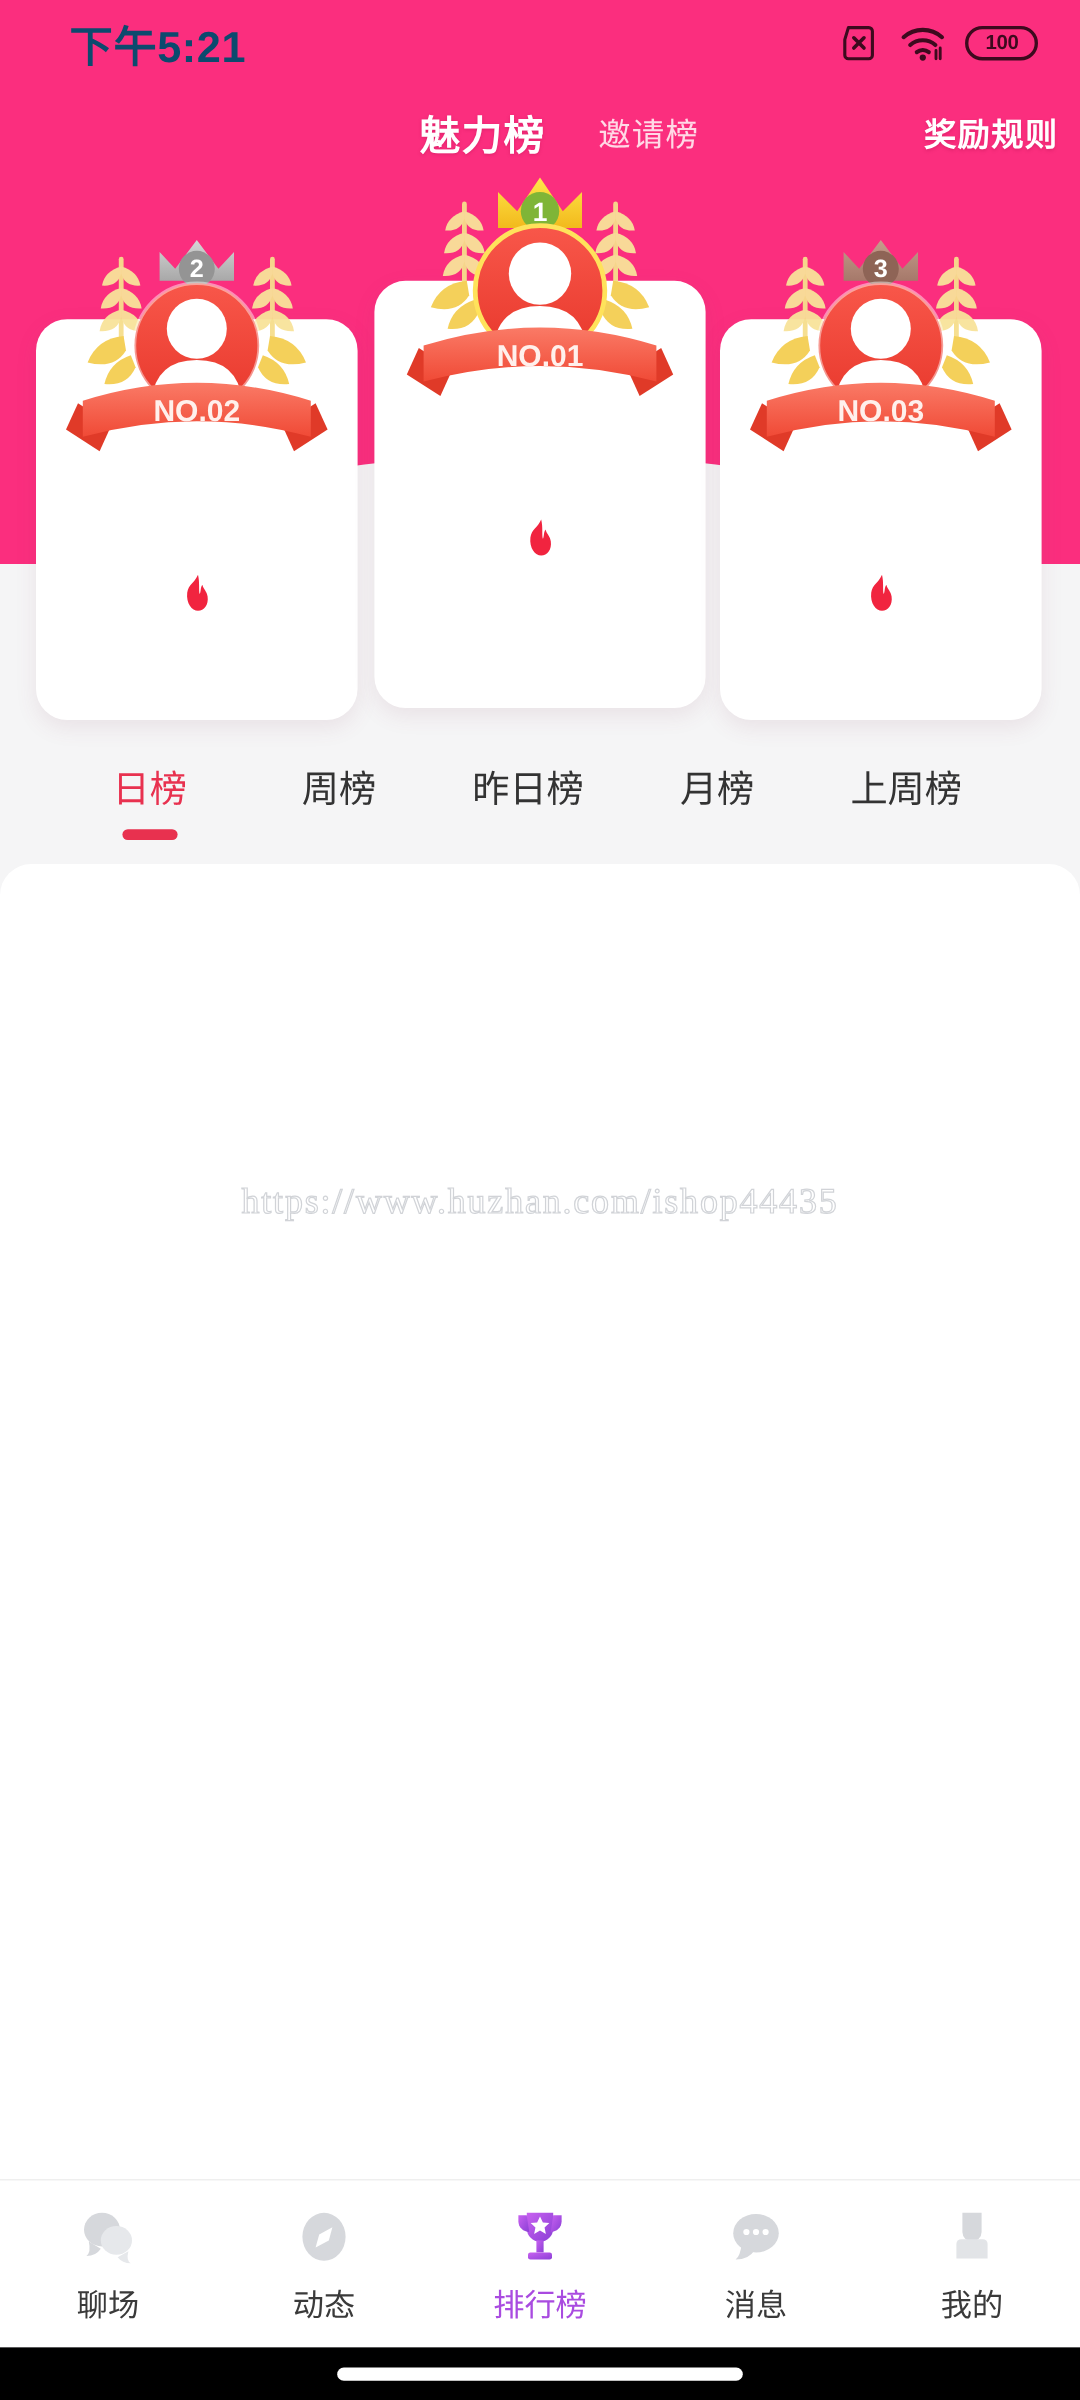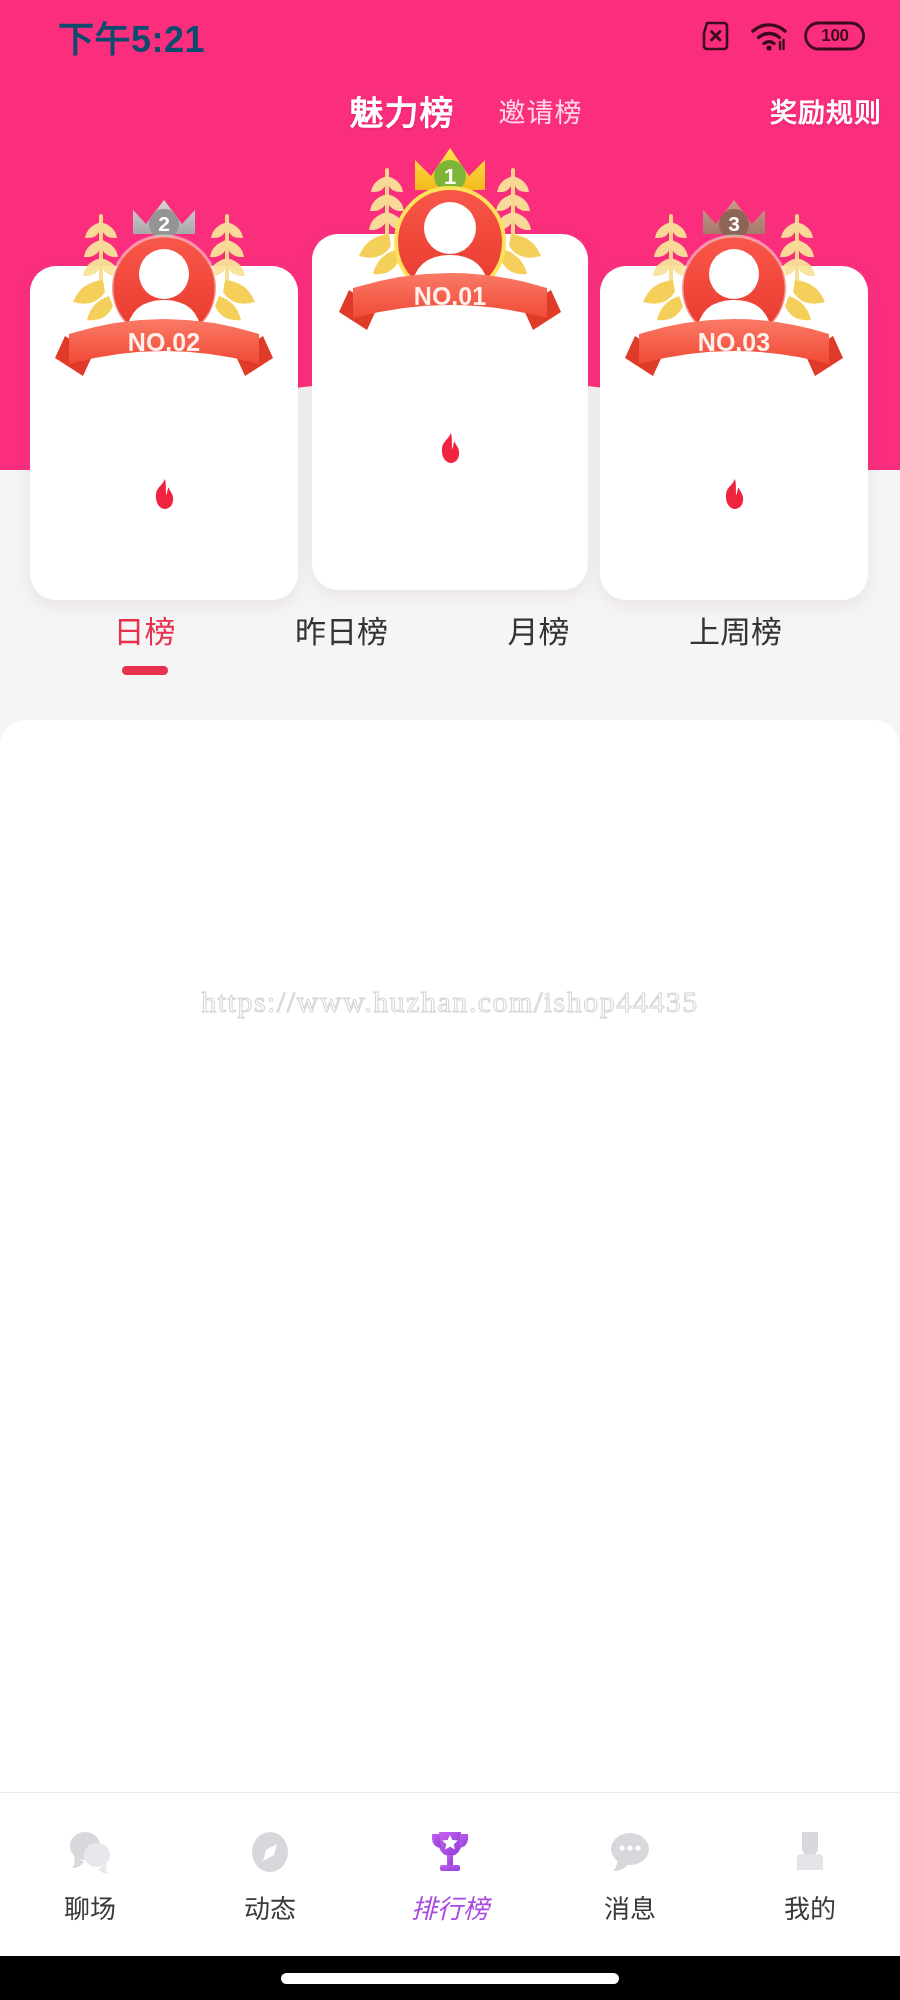--- a/index.html
+++ b/index.html
@@ -96,21 +96,21 @@
   .flame{
     position:absolute; left:50%; transform:translateX(-50%);
     width:26px; height:32px;
   }
   #card-1 .flame{ top:282px; }
   #card-2 .flame{ top:298px; }
   #card-3 .flame{ top:298px; }
 
   
   #range-tabs{
-    position:absolute; left:0; top:589px; width:880px; height:96px;
+    position:absolute; left:0; top:614px; width:880px; height:96px;
     display:flex; align-items:flex-start;
     padding:10px 46px 0 46px;
     z-index:4;
     justify-content:center;
   }
   .rtab{
     position:relative; flex:1;
     display:flex; flex-direction:column; align-items:center;
     font-size:31px; color:#333;
     padding-top:8px;
@@ -135,32 +135,32 @@
     font-family:"Liberation Serif","DejaVu Serif",serif;
     font-size:30px; letter-spacing:1.5px;
     color:transparent;
     -webkit-text-stroke:1px #c9ccd1;
     opacity:.85;
     white-space:nowrap;
   }
 
   
   #bottomnav{
-    position:absolute; left:0; bottom:44px; width:900px; height:164px;
+    position:absolute; left:0; bottom:44px; width:900px; height:140px;
     background:#ffffff;
     border-top:1px solid #ececec;
     display:flex; align-items:center;
     z-index:8;
   }
   .bnav{
     flex:1; display:flex; flex-direction:column; align-items:center; gap:8px;
   }
   .bnav-ico{ width:56px; height:56px; display:block; }
   .bnav-lbl{ font-size:26px; color:#3a3a3a; }
-  .bnav.active .bnav-lbl{ color:#A94BE0;font-style:italic; }
+  .bnav.active .bnav-lbl{ color:#A94BE0; }
 
   
   #home-bar{
     position:absolute; left:0; bottom:0; width:900px; height:44px;
     background:#000;
     display:flex; align-items:center; justify-content:center;
   }
   #home-pill{ width:338px; height:11px; border-radius:6px; background:#fff; }
 </style>
 </head>
@@ -427,20 +427,23 @@
     <svg class="flame" viewBox="0 0 26 32">
       <path d="M14 1 C11 8 6 9 5 16 C4 25 9 31 14 31 C19 31 23 26 22 19 C21.4 14.6 18.5 13 17.6 9.2 C15.8 12 16.6 15 15.4 17 C14.4 14 15.6 7.4 14 1 Z" fill="#F1243F"></path>
     </svg>
   </div>
 </div>
 
 <div id="range-tabs">
   <div class="rtab active">
     <span>日榜</span>
     <span class="rtab-underline"></span>
+  </div>
+  <div class="rtab">
+    <span>周榜</span>
   </div>
   <div class="rtab">
     <span>昨日榜</span>
   </div>
   <div class="rtab">
     <span>月榜</span>
   </div>
   <div class="rtab">
     <span>上周榜</span>
   </div>

